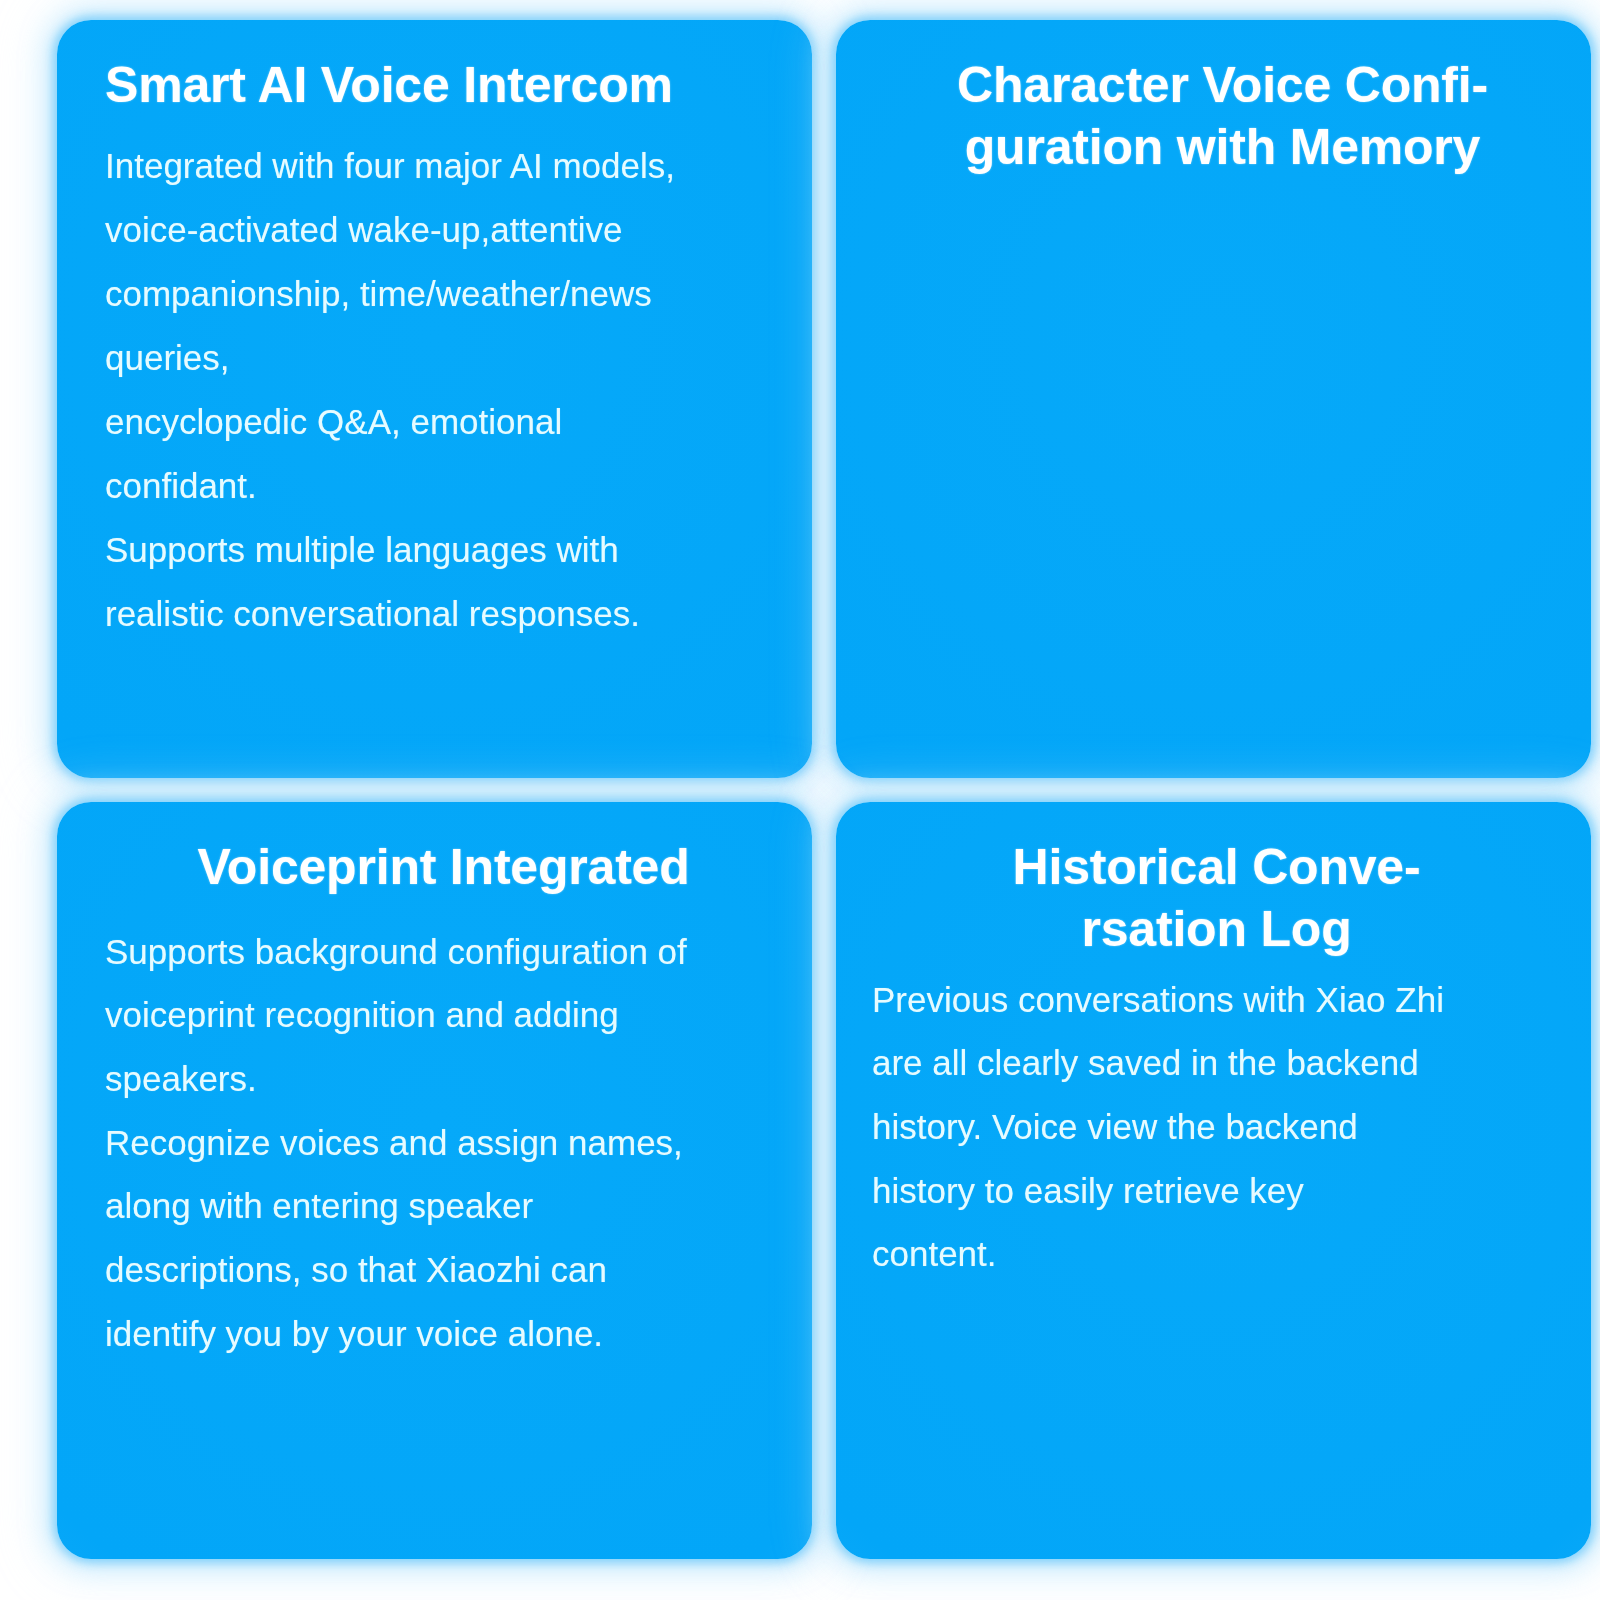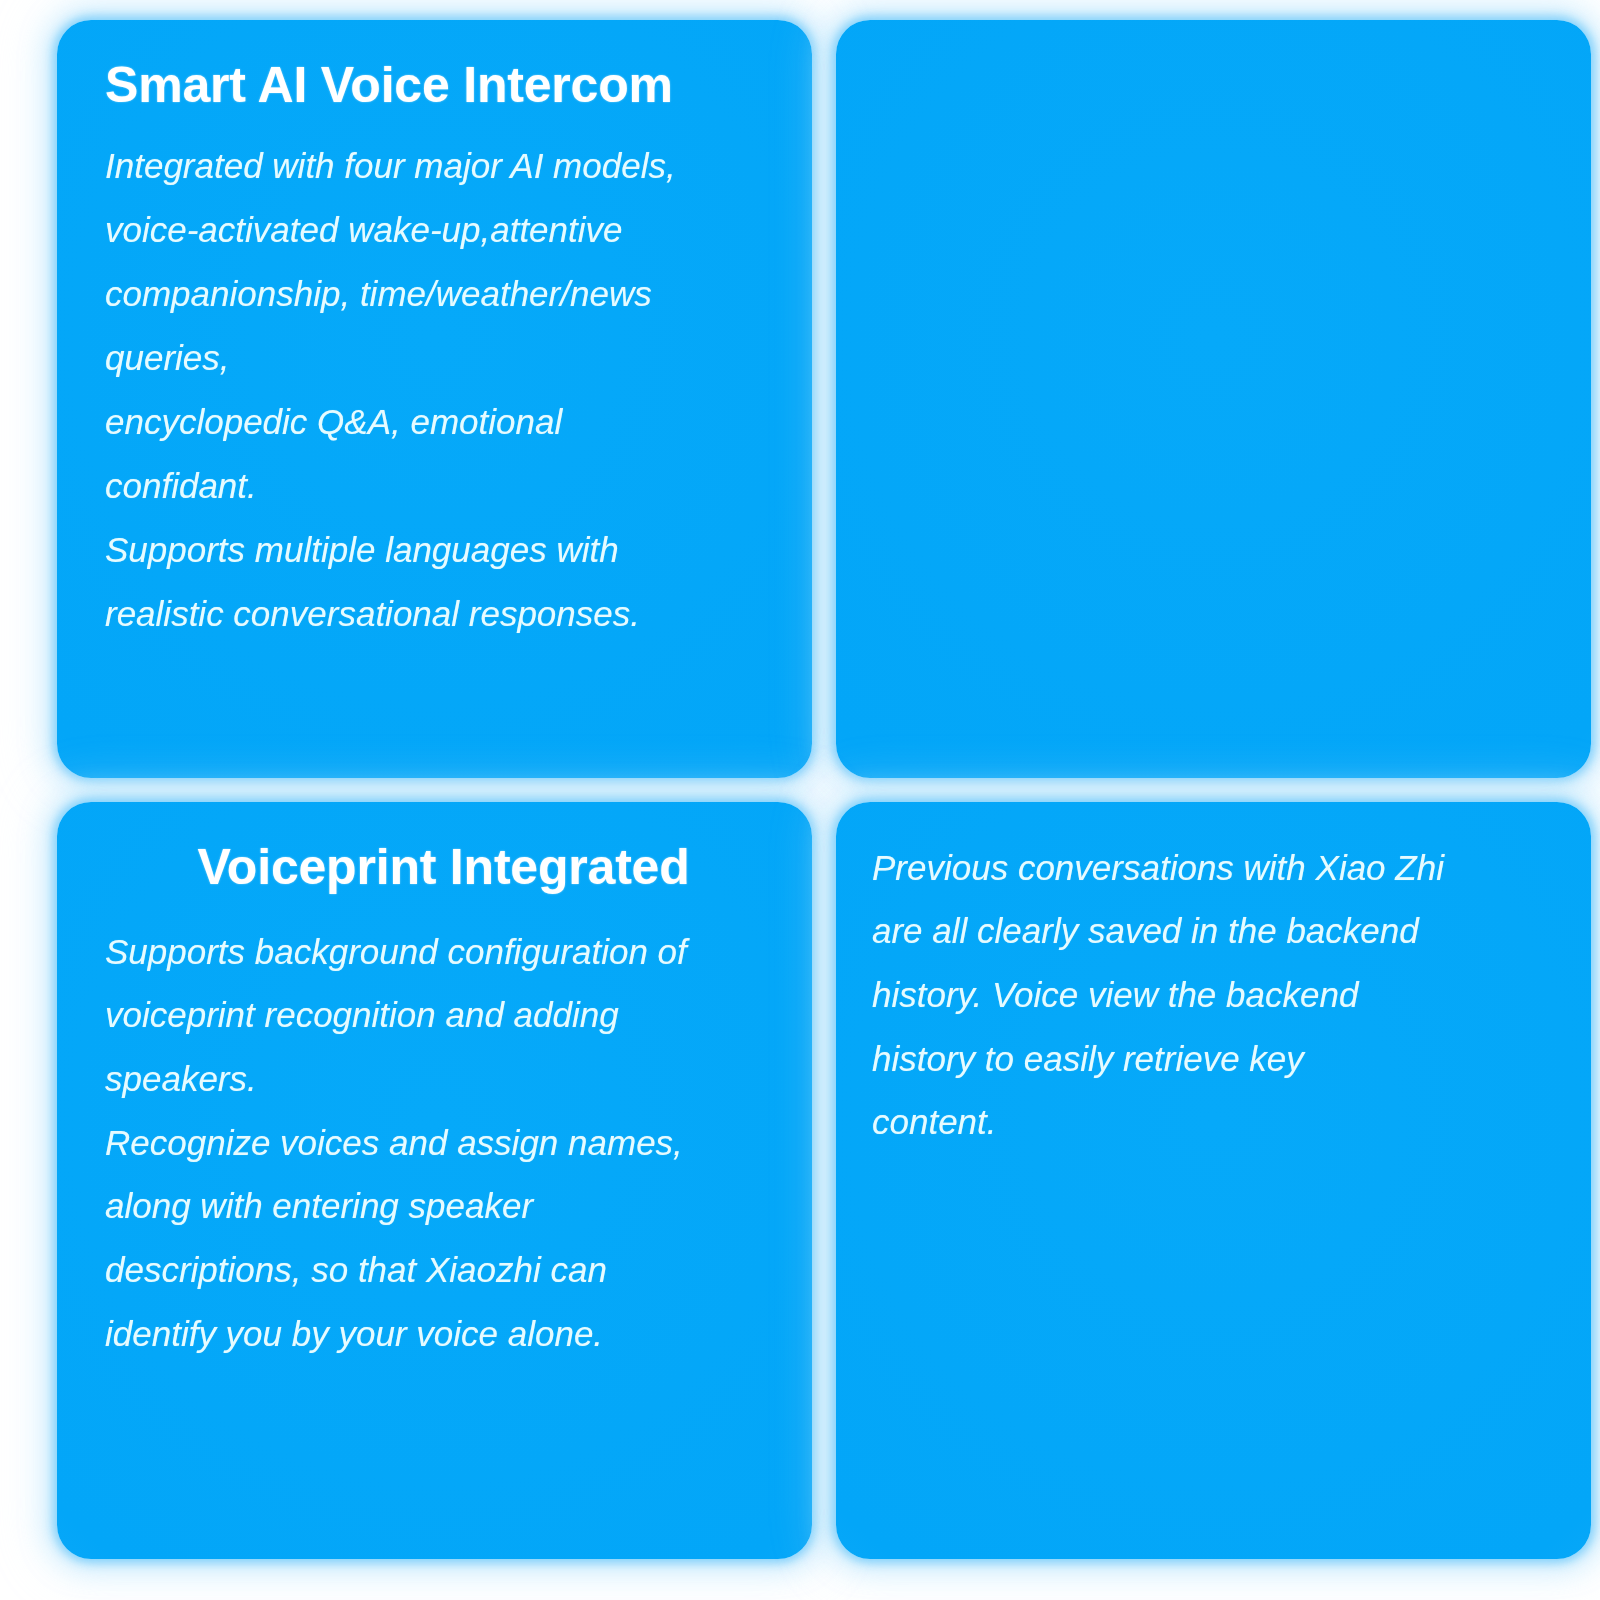--- a/index.html
+++ b/index.html
@@ -54,21 +54,20 @@
   .title-left   { text-align: left; }
   .title-center { text-align: center; }
 
   .card-body {
     color: #e6fbff;
     font-size: 35px;
     line-height: 1.82;
     margin: 0;
     white-space: pre-line;
     text-shadow: 0 0 1px rgba(230,251,255,0.45);
-    font-style: italic;
   }
 
   
   .card-1 .card-title { margin-bottom: 18px; }
   .card-1 .card-body  { line-height: 1.83; }
 
   .card-2 { padding-left: 44px; padding-right: 26px; }
   .card-2 .card-title { margin-bottom: 6px; }
   .card-2 .card-body  { line-height: 1.82; }
 
@@ -90,34 +89,38 @@
 voice-activated wake-up,attentive
 companionship, time/weather/news
 queries,
 encyclopedic Q&amp;A, emotional
 confidant.
 Supports multiple languages with
 realistic conversational responses.</p>
   </section>
 
   <section class="card card-2">
+    <h2 class="card-title title-center">Character Voice Confi-
+guration with Memory</h2>
   </section>
 
   <section class="card card-3">
     <h2 class="card-title title-center">Voiceprint Integrated</h2>
     <p class="card-body">Supports background configuration of
 voiceprint recognition and adding
 speakers.
 Recognize voices and assign names,
 along with entering speaker
 descriptions, so that Xiaozhi can
 identify you by your voice alone.</p>
   </section>
 
   <section class="card card-4">
+    <h2 class="card-title title-center">Historical Conve-
+rsation Log</h2>
     <p class="card-body">Previous conversations with Xiao Zhi
 are all clearly saved in the backend
 history. Voice view the backend
 history to easily retrieve key
 content.</p>
   </section>
 
 </div>
 
 </body></html>

